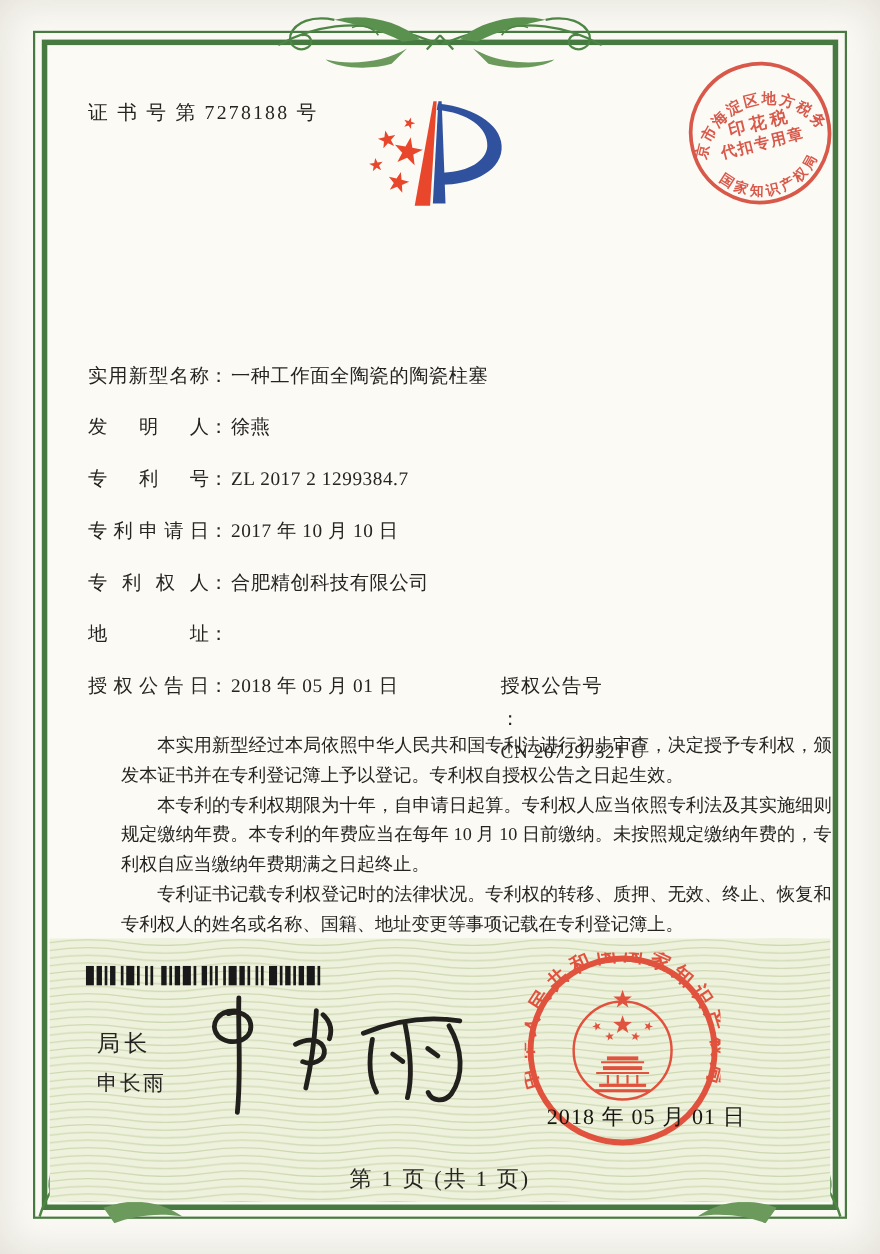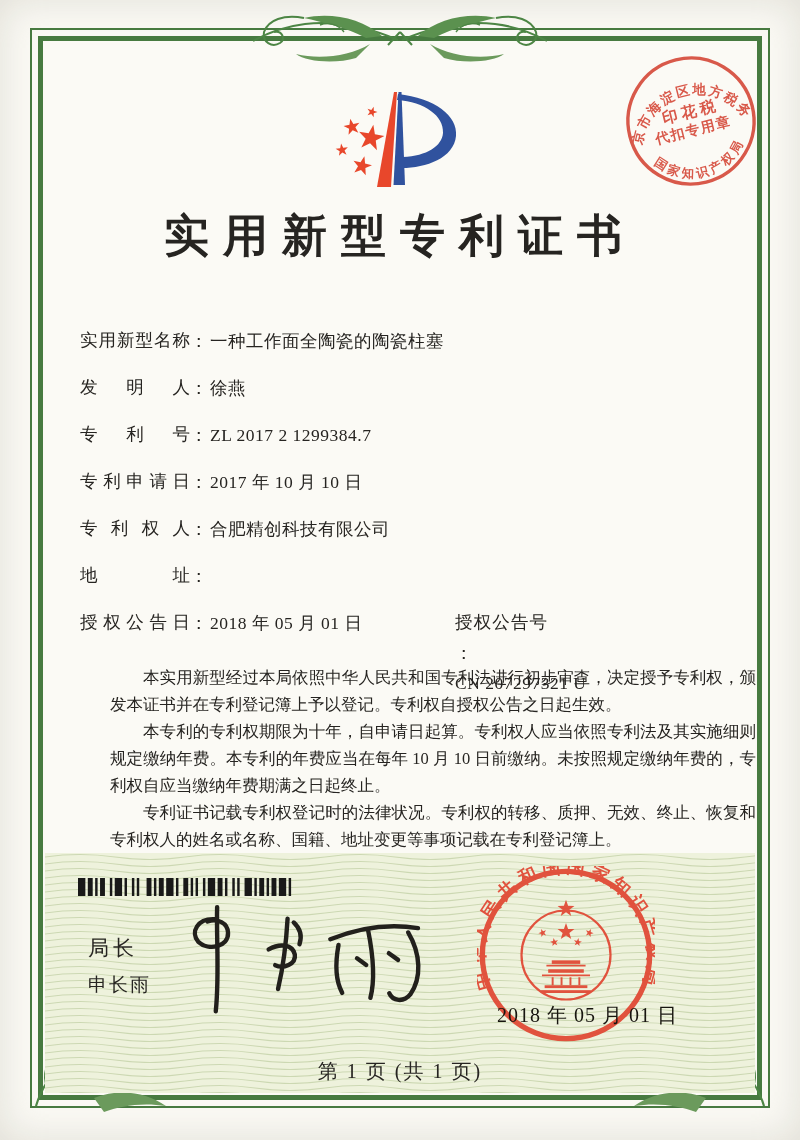--- a/index.html
+++ b/index.html
@@ -19,21 +19,21 @@
   .content{position:absolute;inset:0;z-index:2;}
   .cert-no{position:absolute;left:80px;top:90px;font-size:18px;letter-spacing:2px;}
   .title{position:absolute;left:0;right:0;top:206px;text-align:center;font-size:45px;font-weight:700;letter-spacing:14px;}
   
   .logo{position:absolute;left:330px;top:86px;width:140px;height:112px;}
   
   .tax-stamp{position:absolute;left:622px;top:52px;width:138px;height:138px;transform:rotate(-14deg);opacity:.92;}
   
   .fields{position:absolute;left:80px;top:326px;width:650px;font-size:17.5px;}
   .frow{display:flex;margin-bottom:17px;line-height:30px;}
-  .flabel{display:inline-block;width:110px;text-align:justify;text-align-last:justify;font-family:Liberation Mono, monospace;}
+  .flabel{display:inline-block;width:110px;text-align:justify;text-align-last:justify;}
   .fcolon{width:20px;}
   .fvalue{flex:1;white-space:pre-wrap;letter-spacing:.5px;}
   .frow-double{position:relative;}
   .fcol-right{position:absolute;left:375px;top:0;display:flex;width:275px;flex-direction:column;}
   .fcol-right .flabel{width:92px;}
   
   .paras{position:absolute;left:78px;top:664px;width:646px;font-size:16.5px;line-height:27px;text-align:justify;margin-left:32px;}
   .paras p{margin:0;text-indent:2em;}
   
   .barcode{position:absolute;left:78px;top:878px;width:218px;height:18px;}
@@ -96,20 +96,21 @@
       <path d="M8,106 C18,72 48,46 86,42 C112,40 128,54 122,72 C117,86 98,88 92,76 C88,66 98,58 106,64"></path>
       <path d="M34,72 C30,46 40,22 62,8 C56,28 54,48 58,68 Z" fill="#5b914f" stroke="none"></path>
       <path d="M66,98 C92,88 118,92 138,106 C114,102 92,106 76,112 Z" fill="#6b9a5c" stroke="none"></path>
       <path d="M22,92 C14,80 16,66 26,58"></path>
       <path d="M48,88 C44,76 50,64 62,60" stroke-width="1.6"></path>
     </g>
   </svg>
 
   <div class="content">
 
+    <div class="cert-no">证 书 号 第 7278188 号</div>
 
     <svg class="tax-stamp" viewBox="-69 -69 138 138">
       <g fill="#d64c3c">
         <circle r="63" fill="none" stroke="#d64c3c" stroke-width="3.4"></circle>
         <defs>
           <path id="taxTop" d="M -55,16 A 57 57 0 0 1 55,16"></path>
           <path id="taxBot" d="M -43,37 A 57 57 0 0 0 43,37"></path>
         </defs>
         <text font-size="13.5" font-weight="700" letter-spacing="2" font-family="'Liberation Serif',serif">
           <textPath href="#taxTop" startOffset="50%" text-anchor="middle">北京市海淀区地方税务局</textPath>
@@ -134,21 +135,20 @@
 
       <g fill="#e8472b">
         <use href="#st" transform="translate(42,26) scale(0.55) rotate(18)"></use>
         <use href="#st" transform="translate(22,41) scale(0.85) rotate(-12)"></use>
         <use href="#st" transform="translate(41,52) scale(1.35) rotate(10)"></use>
         <use href="#st" transform="translate(12,64) scale(0.65) rotate(-8)"></use>
         <use href="#st" transform="translate(32,80) scale(1.0) rotate(14)"></use>
       </g>
     </svg>
 
-    <div class="title">实用新型专利证书</div>
 
     <div class="fields">
       <div class="frow">
         <span class="flabel">实用新型名称</span>
           <span class="fcolon">：</span>
           <span class="fvalue">一种工作面全陶瓷的陶瓷柱塞</span>
       </div>
       <div class="frow">
         <span class="flabel">发明人</span>
           <span class="fcolon">：</span>

